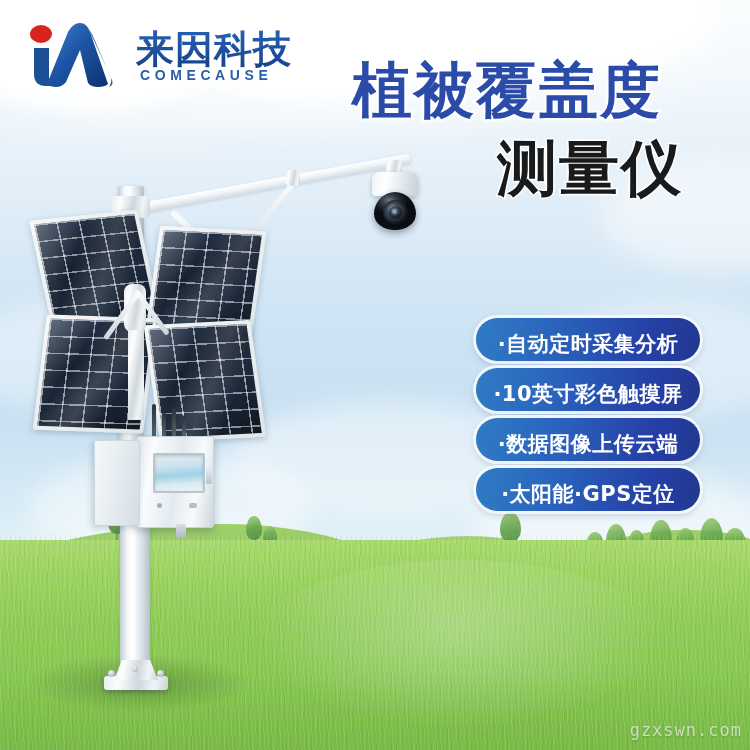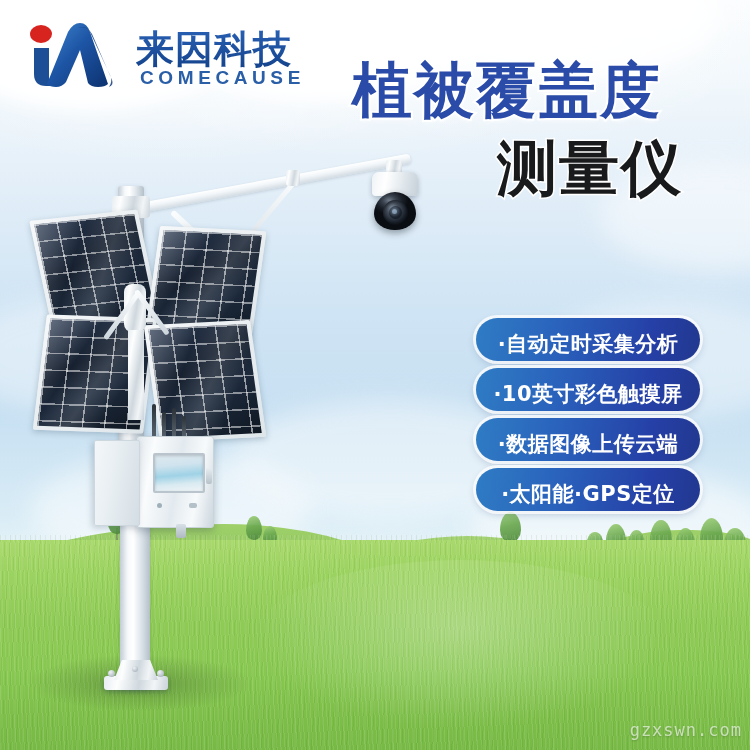--- a/index.html
+++ b/index.html
@@ -29,21 +29,21 @@
   .tree{position:absolute;border-radius:50% 50% 46% 46%/60% 60% 40% 40%;
         background:linear-gradient(165deg,#9fd079 0%,#6aa84f 45%,#4e8a3c 100%);opacity:.92;}
   .treeTrunk{position:absolute;background:#7c8f63;opacity:.8;}
 
   
   .logo{position:absolute;left:24px;top:20px;width:300px;height:72px;}
   .logoMark{position:absolute;left:0;top:2px;width:104px;height:66px;}
   .logoCn{position:absolute;left:112px;top:4px;font-size:38px;font-weight:bold;letter-spacing:1px;
      color:#1b4e9c;font-family:"DejaVu Sans","Liberation Sans",sans-serif;
      background:linear-gradient(180deg,#2a63b8 0%,#123f86 100%);-webkit-background-clip:text;background-clip:text;-webkit-text-fill-color:transparent;}
-  .logoEn{position:absolute;left:116px;top:47px;font-size:19px;font-weight:bold;letter-spacing:4.6px;color:#2a5fa8;}
+  .logoEn{position:absolute;left:116px;top:47px;font-size:14px;font-weight:bold;letter-spacing:4.6px;color:#2a5fa8;}
 
   
   .h1{position:absolute;left:352px;top:58px;font-size:60px;line-height:64px;font-weight:bold;letter-spacing:2px;
       font-family:"DejaVu Sans","Liberation Sans",sans-serif;color:#2a4ba8;white-space:nowrap;
       -webkit-text-stroke:4px #ffffff;paint-order:stroke fill;
       text-shadow:0 2px 5px rgba(255,255,255,.85);}
   .h1b{position:absolute;left:497px;top:136px;font-size:60px;line-height:64px;font-weight:bold;letter-spacing:2px;
       font-family:"DejaVu Sans","Liberation Sans",sans-serif;color:#191a1c;white-space:nowrap;
       -webkit-text-stroke:3px #ffffff;paint-order:stroke fill;}
   .sub{position:absolute;left:418px;top:248px;font-size:21px;letter-spacing:2px;color:#2d4f93;font-weight:500;

